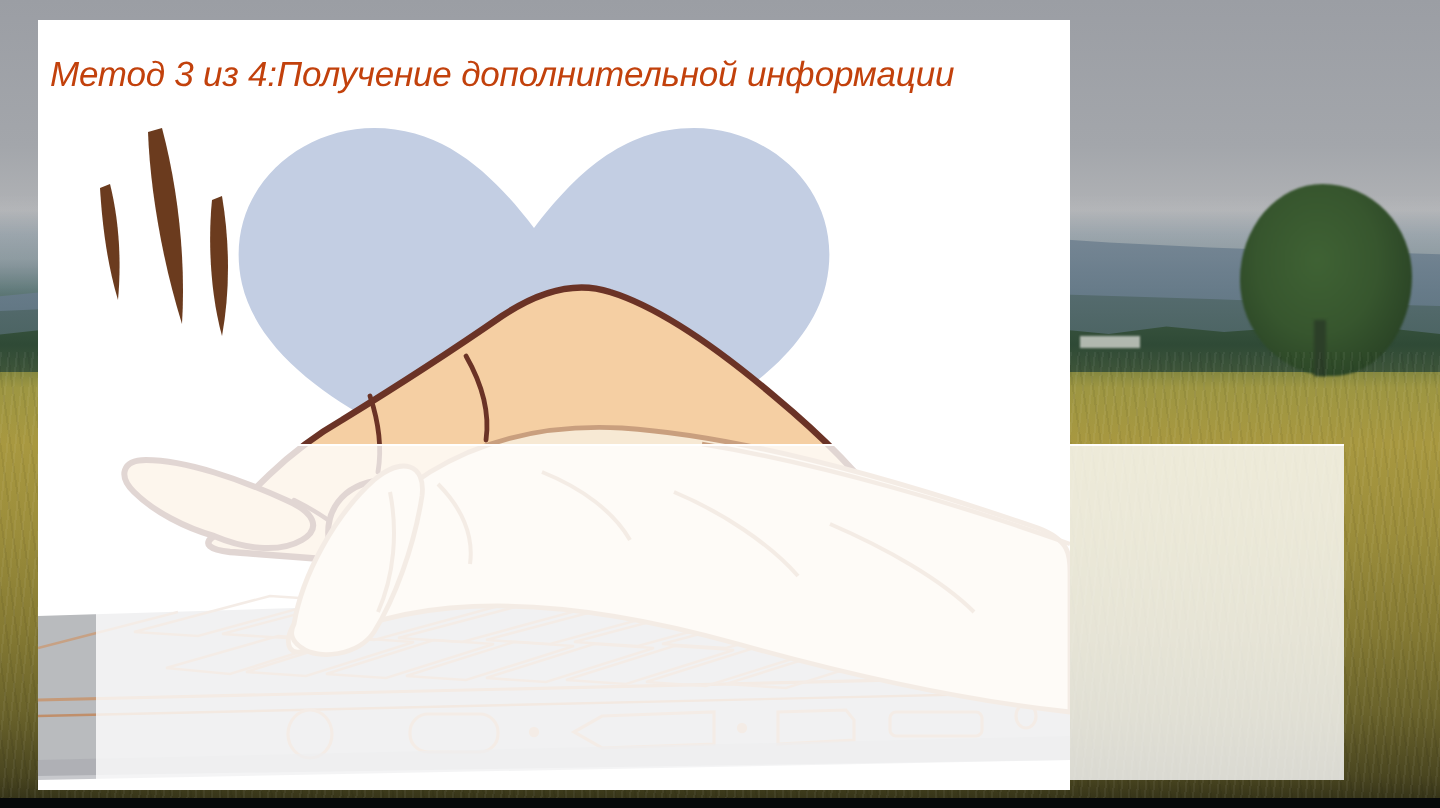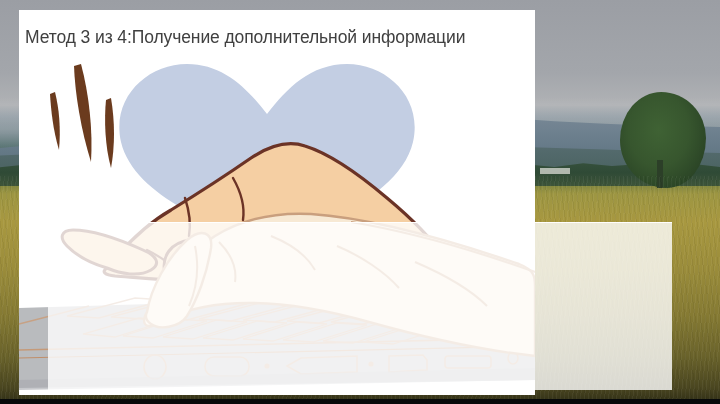--- a/index.html
+++ b/index.html
@@ -133,23 +133,24 @@
     height: 385px;
     background: #ffffff;
     overflow: hidden;
   }
   .card-title {
     position: absolute;
     left: 6px;
     top: 16px;
     font-size: 17.5px;
     line-height: 22px;
-    color: #404040;
+    color: #c2410c;
     white-space: nowrap;
     letter-spacing: -0.1px;
+    font-style: italic;
   }
 
   
   .illus {
     position: absolute;
     left: 0;
     top: 40px;
     width: 516px;
     height: 345px;
   }

